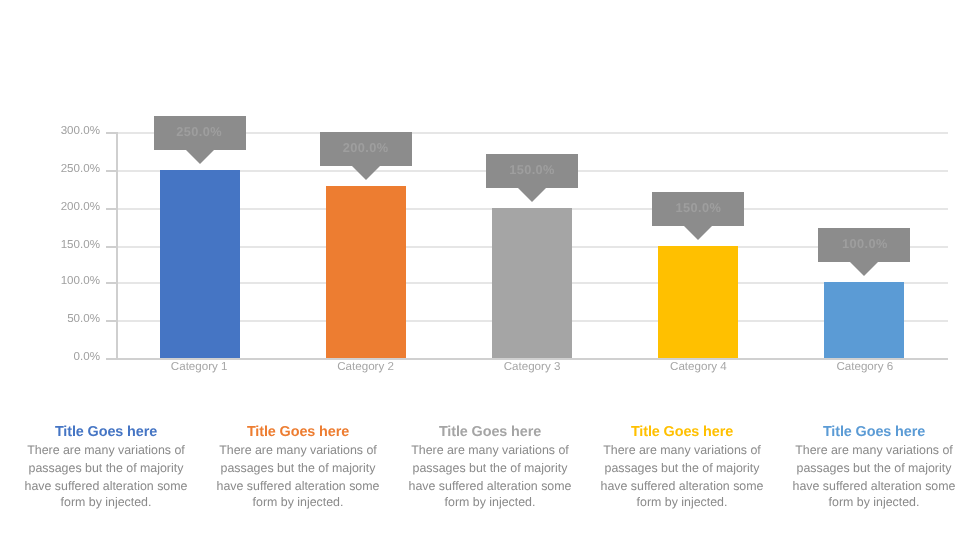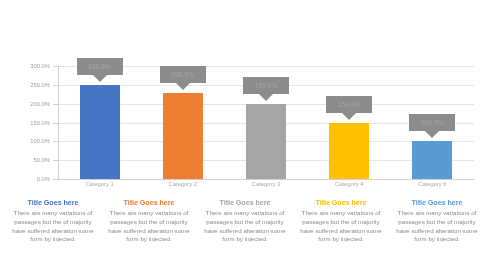--- a/index.html
+++ b/index.html
@@ -144,20 +144,21 @@
 
   
   .text-columns {
     position: absolute;
     left: 8px;
     top: 198px;
     width: 474px;
     height: 72px;
     display: flex;
     justify-content: space-between;
+    align-items: center;
   }
   .text-col {
     width: 90px;
     text-align: center;
   }
   .col-title {
     font-size: 7.2px;
     font-weight: bold;
     margin-bottom: 2px;
     letter-spacing: -0.05px;

